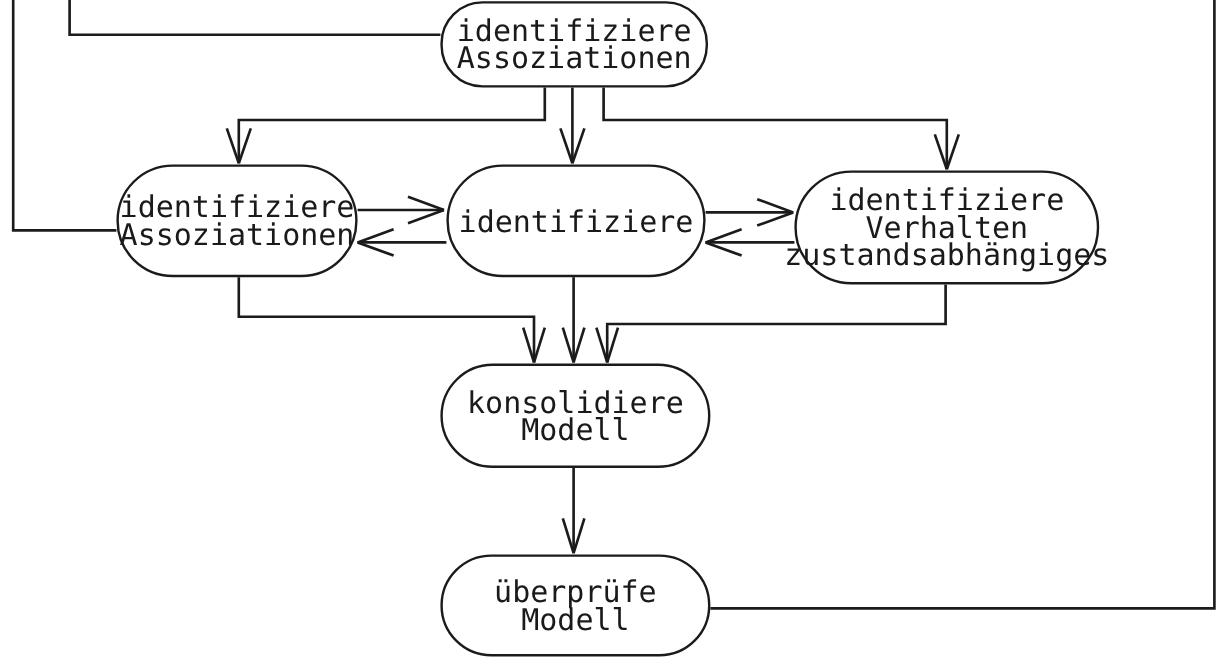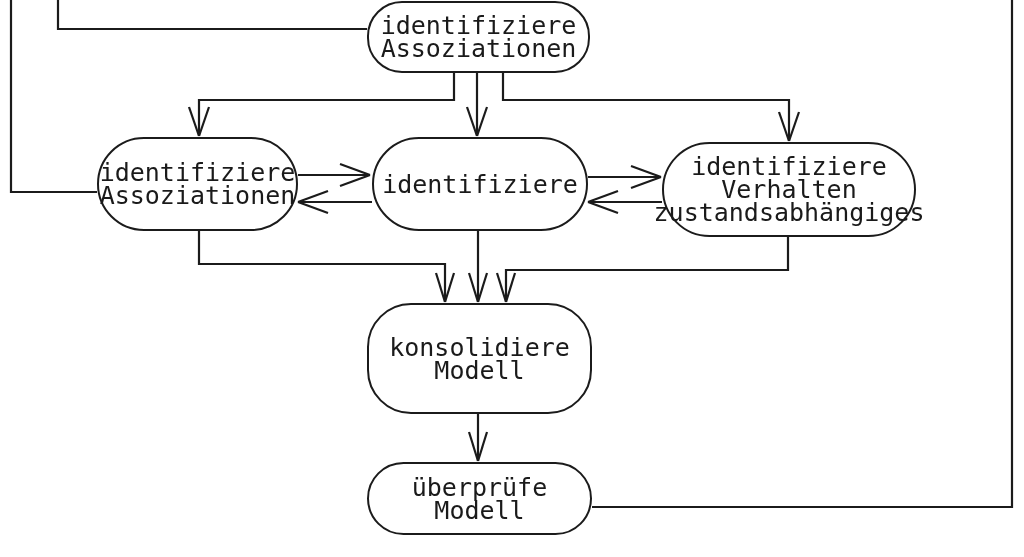--- a/index.html
+++ b/index.html
@@ -44,22 +44,22 @@
     font-size: 25px;
     line-height: 23px;
     white-space: nowrap;
   }
   .node span { display: block; }
 
   .n-interaktionen { left: 367px; top:   1px; width: 223px; height: 72px; border-radius: 35px; }
   .n-assoziationen { left:  97px; top: 137px; width: 201px; height: 94px; border-radius: 47px; }
   .n-attribute     { left: 372px; top: 137px; width: 216px; height: 94px; border-radius: 47px; }
   .n-verhalten     { left: 662px; top: 142px; width: 254px; height: 95px; border-radius: 48px; }
-  .n-konsolidiere  { left: 367px; top: 303px; width: 225px; height: 111px; border-radius: 44px; }
-  .n-ueberpruefe   { left: 367px; top: 462px; width: 225px; height: 73px; border-radius: 43px; }
+  .n-konsolidiere  { left: 367px; top: 303px; width: 225px; height: 87px; border-radius: 44px; }
+  .n-ueberpruefe   { left: 367px; top: 462px; width: 225px; height: 85px; border-radius: 43px; }
 </style>
 </head>
 <body>
 
 <div class="stage">
 
   <svg class="edges" width="1024" height="557" viewBox="0 0 1024 557">
 
     <g>
       <polyline points="58,0 58,29 367,29"></polyline>

